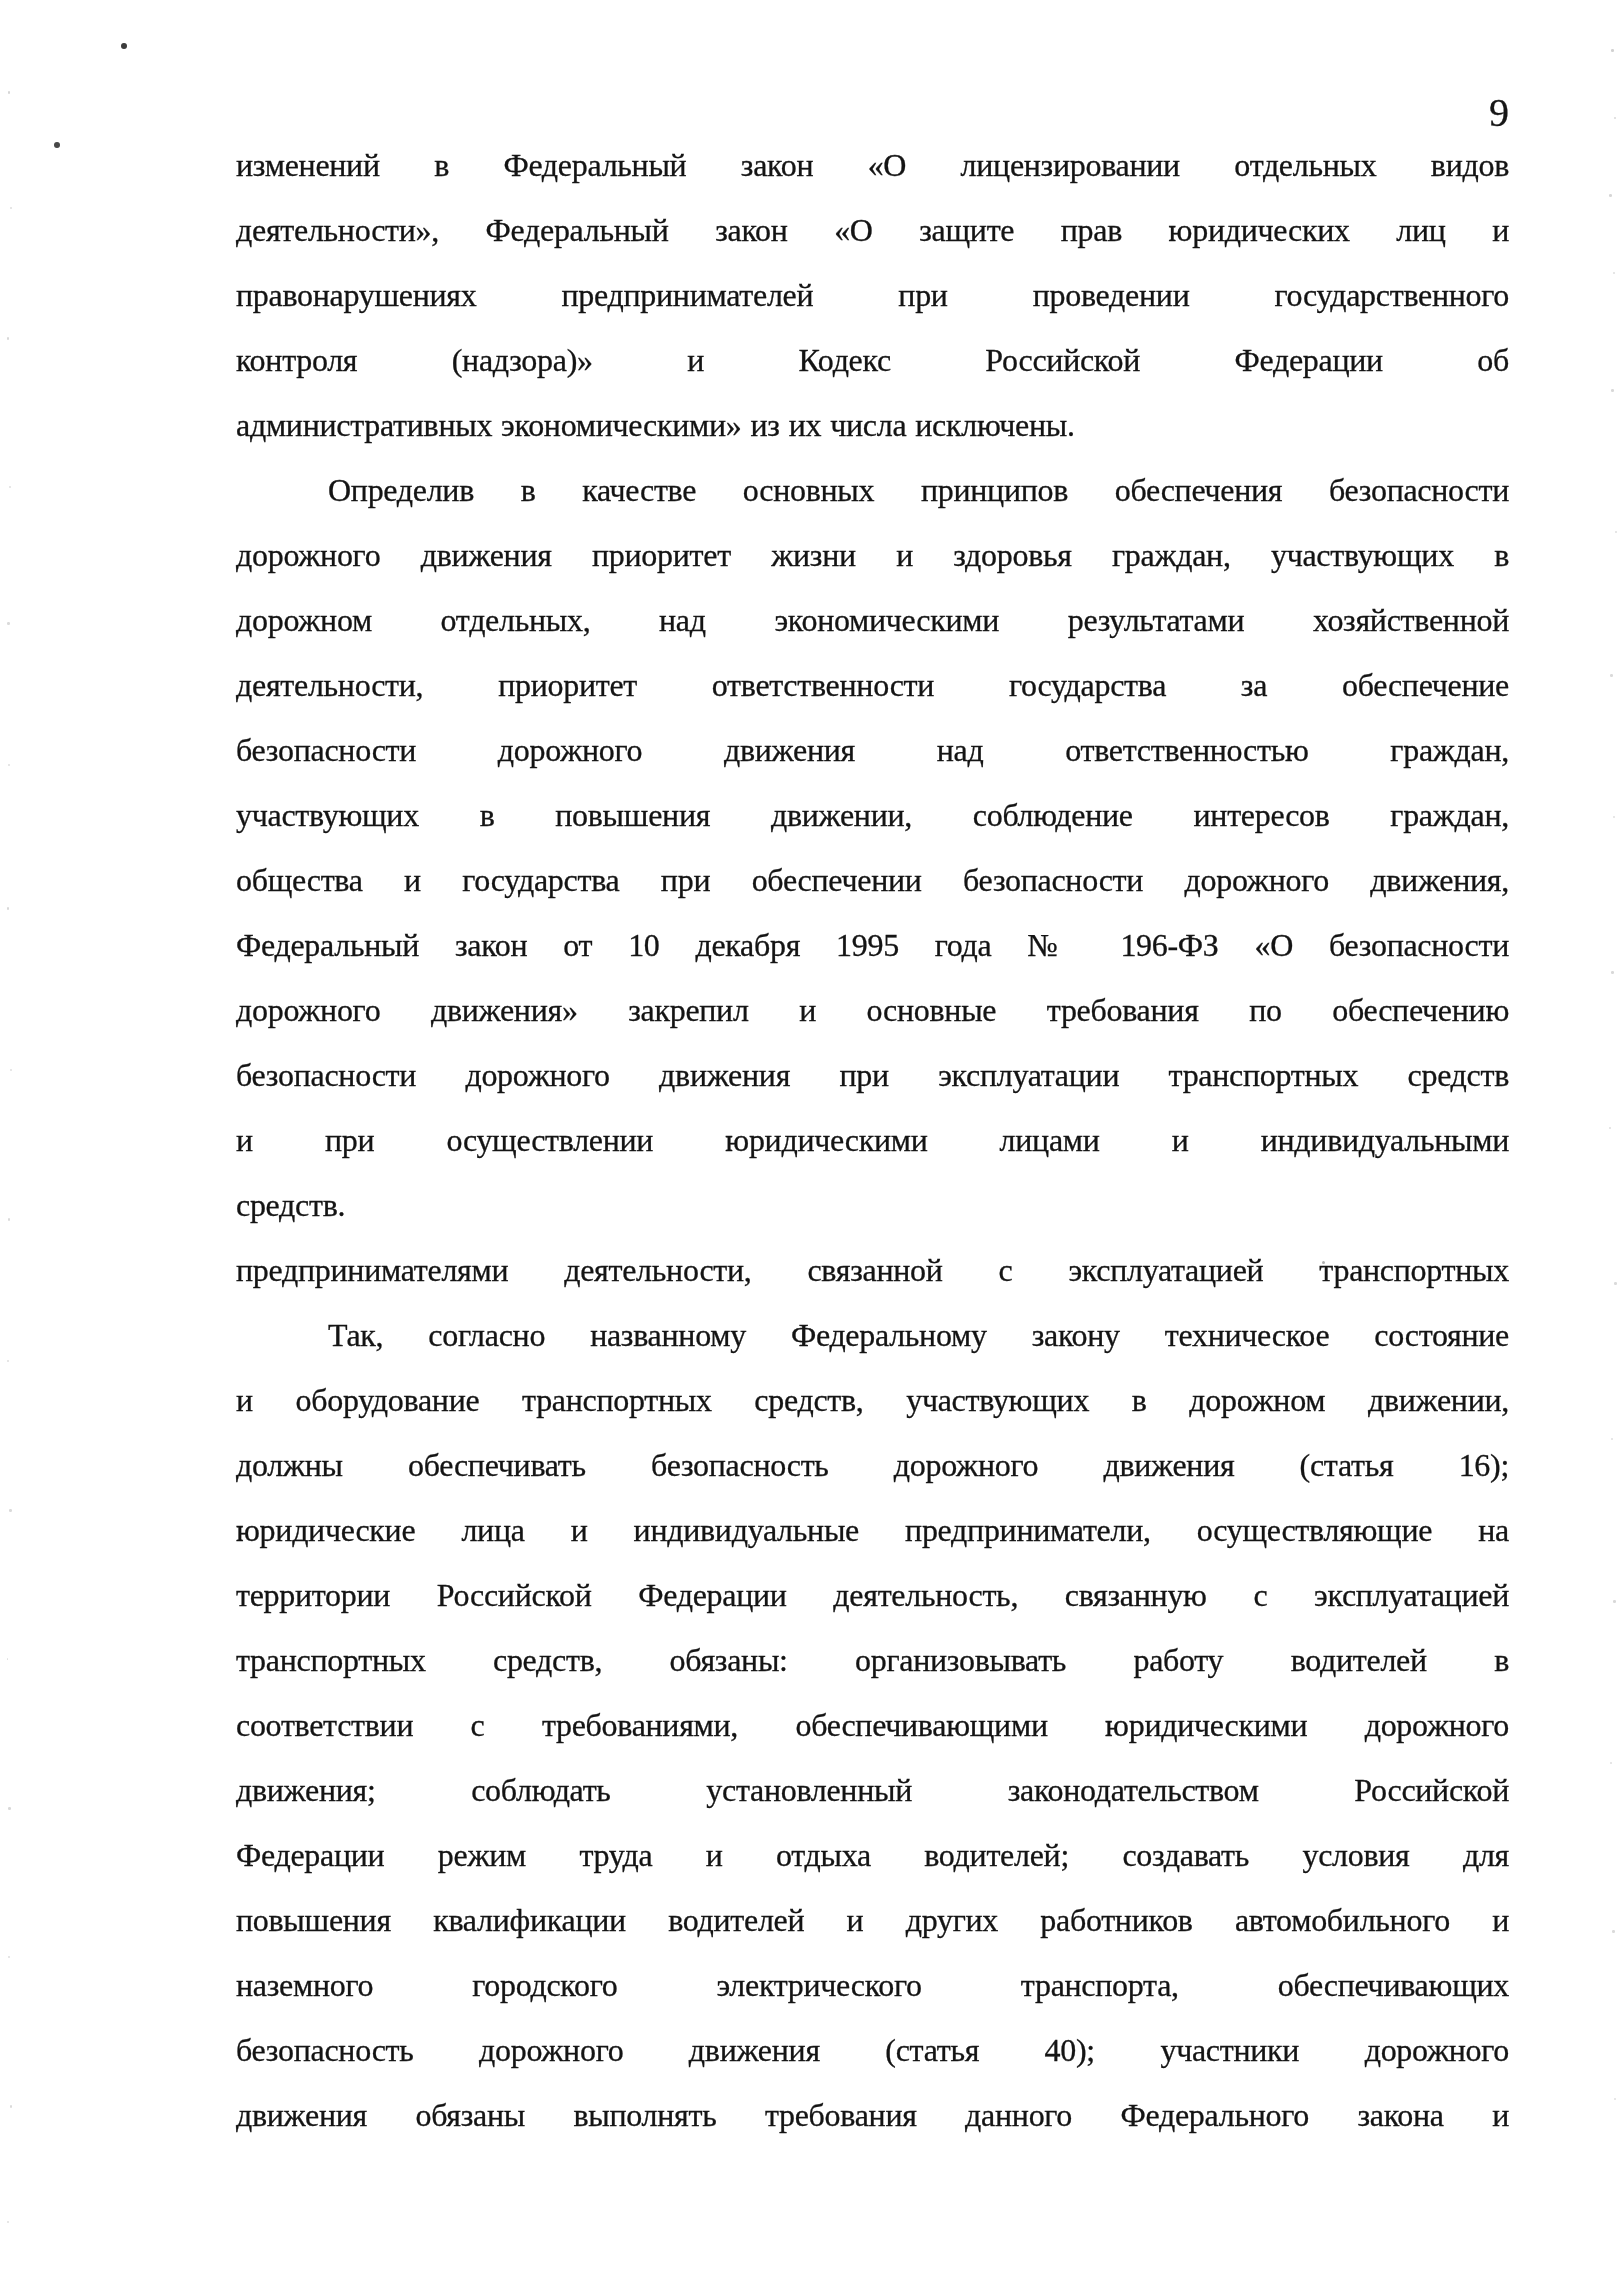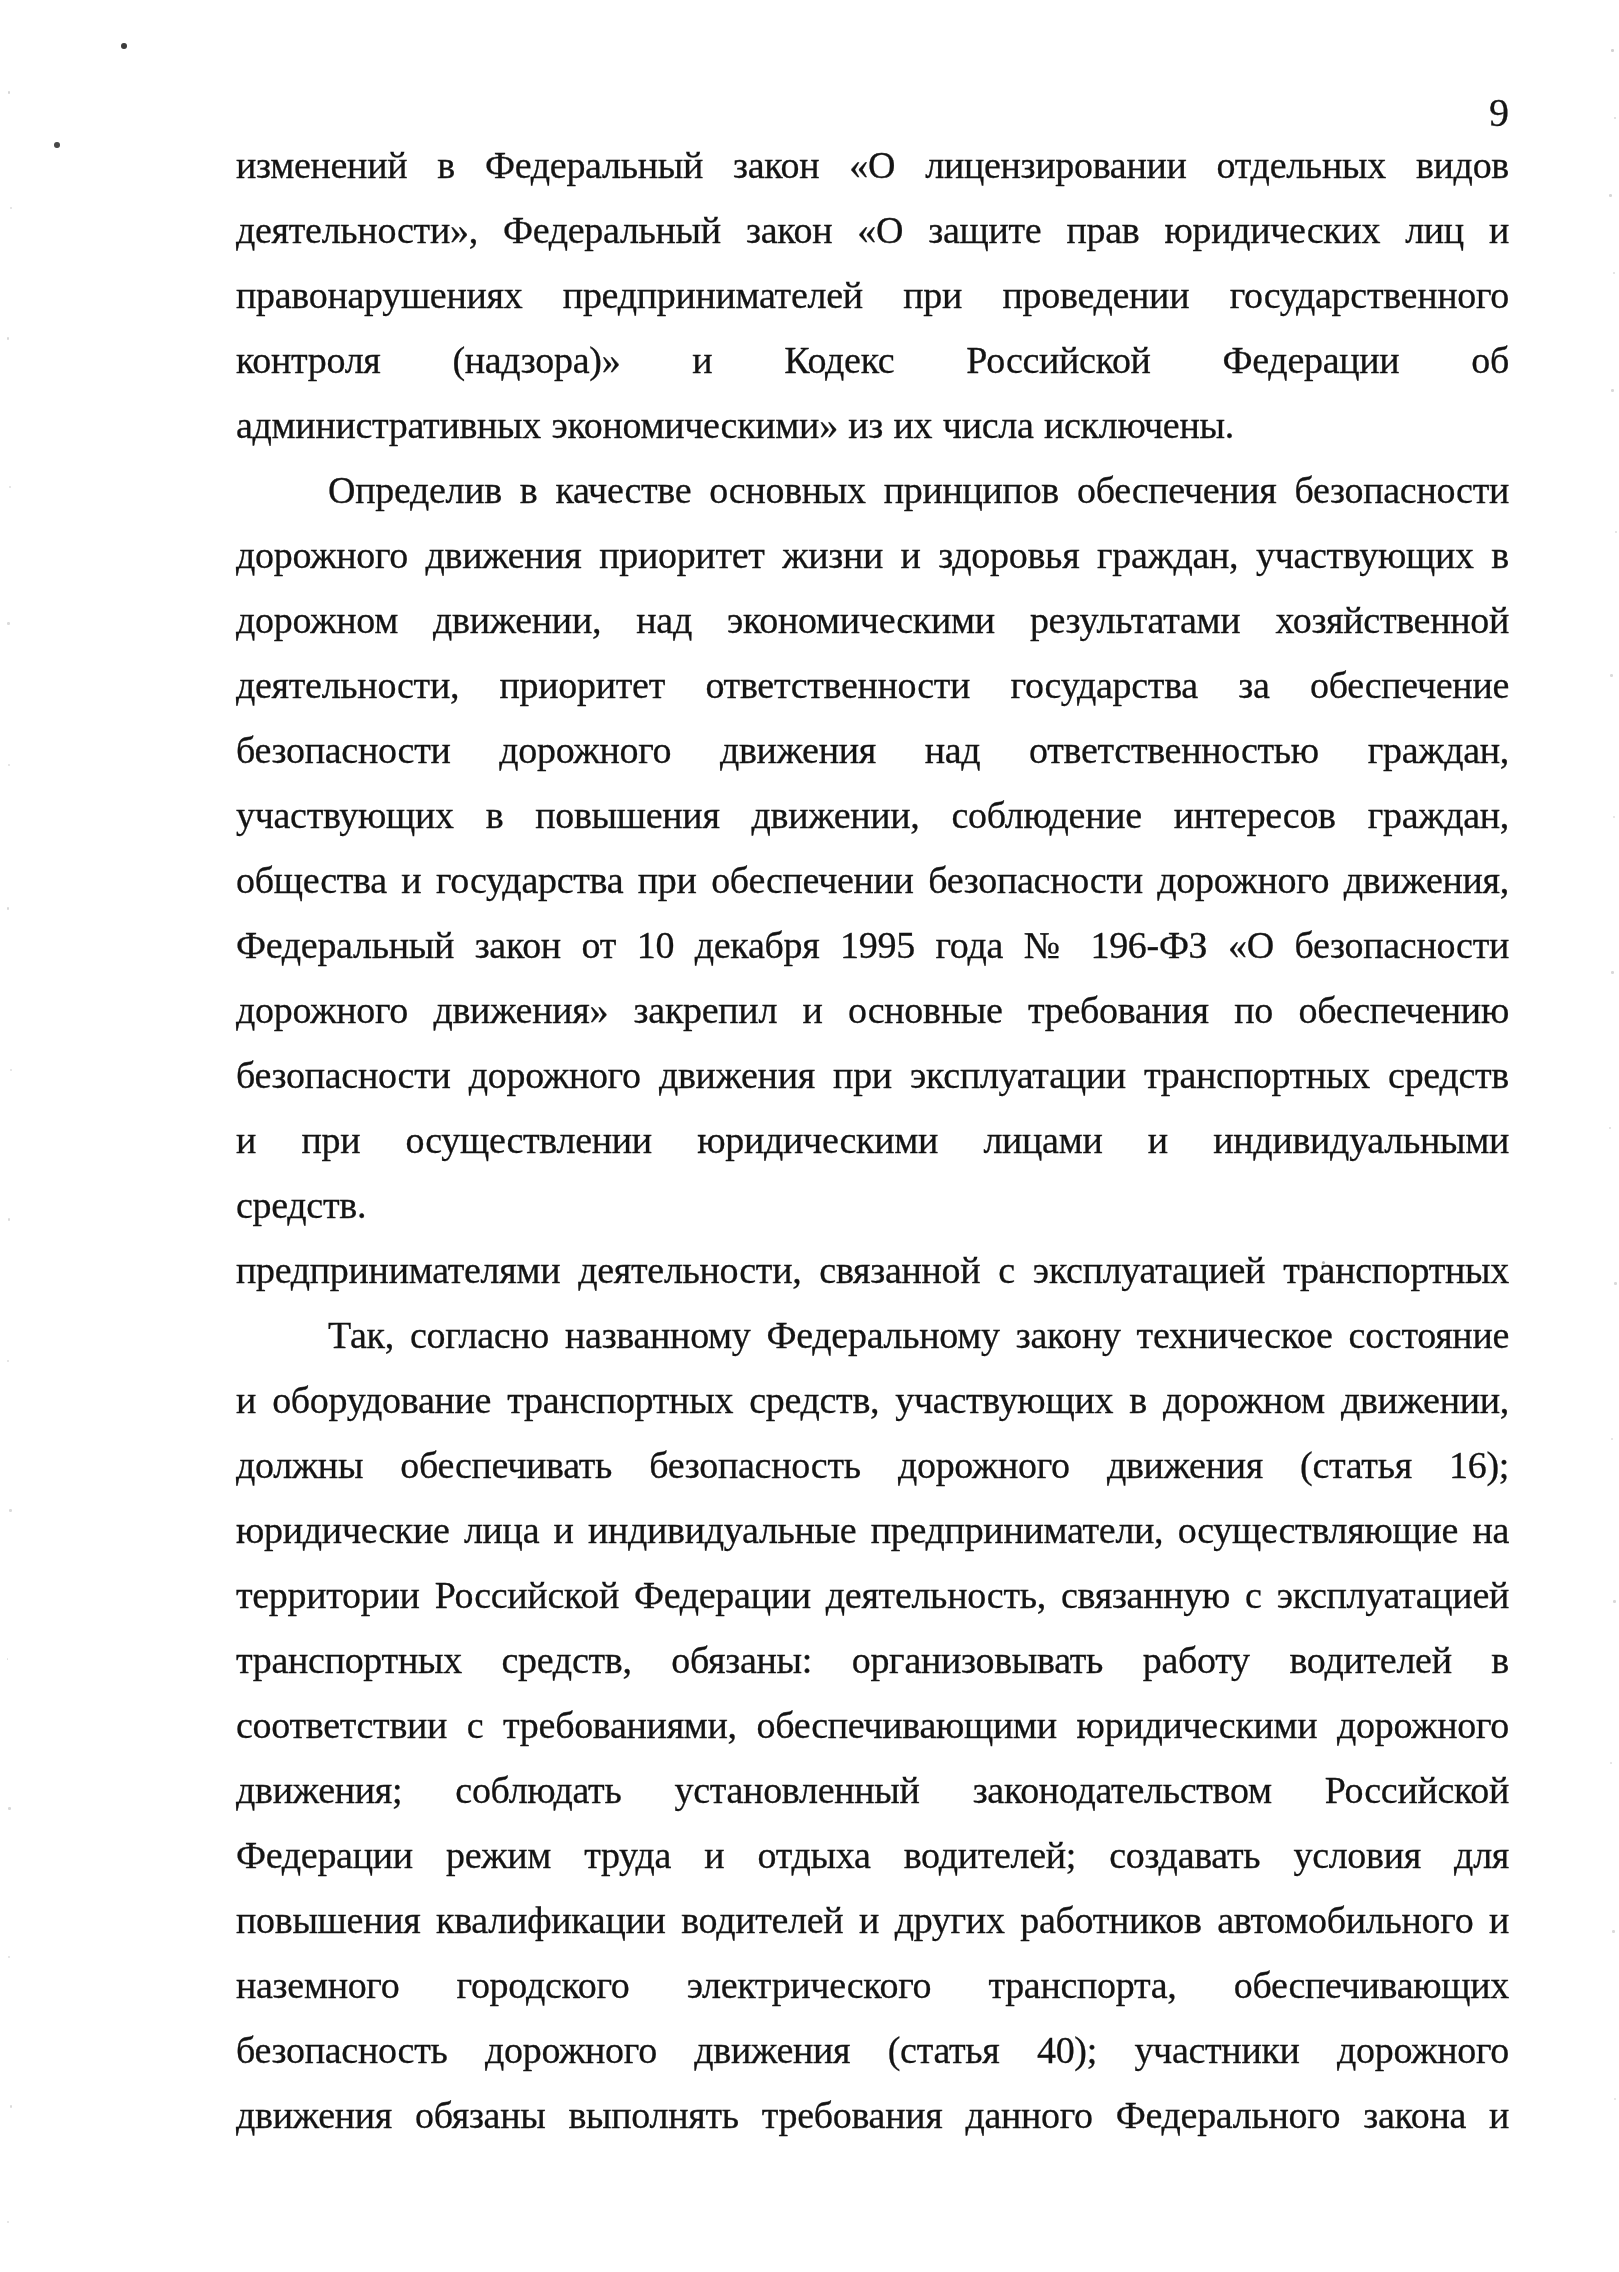--- a/index.html
+++ b/index.html
@@ -34,21 +34,21 @@
     left: 236px;
     top: 133px;
     width: 1273px;
   }
   .para {
     margin: 0;
     padding: 0;
   }
   .line {
     display: block;
-    font-size: 38px;
+    font-size: 32px;
     line-height: 65px;
     letter-spacing: -0.3px;
     word-spacing: 1.3px;
     text-align: justify;
     text-align-last: justify;
     -webkit-text-stroke: 0.3px #141414;
     overflow: visible;
   }
   .line.end {
     text-align-last: left;
@@ -72,21 +72,21 @@
       <p class="para">
         <span class="line">изменений в Федеральный закон «О лицензировании отдельных видов</span>
         <span class="line">деятельности», Федеральный закон «О защите прав юридических лиц и</span>
         <span class="line">правонарушениях предпринимателей при проведении государственного</span>
         <span class="line">контроля (надзора)» и Кодекс Российской Федерации об</span>
         <span class="line end">административных экономическими» из их числа исключены.</span>
       </p>
       <p class="para">
         <span class="line indent">Определив в качестве основных принципов обеспечения безопасности</span>
         <span class="line">дорожного движения приоритет жизни и здоровья граждан, участвующих в</span>
-        <span class="line">дорожном движении, над экономическими результатами хозяйственной</span>
+        <span class="line">дорожном отдельных, над экономическими результатами хозяйственной</span>
         <span class="line">деятельности, приоритет ответственности государства за обеспечение</span>
         <span class="line">безопасности дорожного движения над ответственностью граждан,</span>
         <span class="line">участвующих в повышения движении, соблюдение интересов граждан,</span>
         <span class="line">общества и государства при обеспечении безопасности дорожного движения,</span>
         <span class="line">Федеральный закон от 10 декабря 1995 года № 196-ФЗ «О безопасности</span>
         <span class="line">дорожного движения» закрепил и основные требования по обеспечению</span>
         <span class="line">безопасности дорожного движения при эксплуатации транспортных средств</span>
         <span class="line">и при осуществлении юридическими лицами и индивидуальными</span>
         <span class="line end">средств.</span>
         <span class="line">предпринимателями деятельности, связанной с эксплуатацией транспортных</span>

